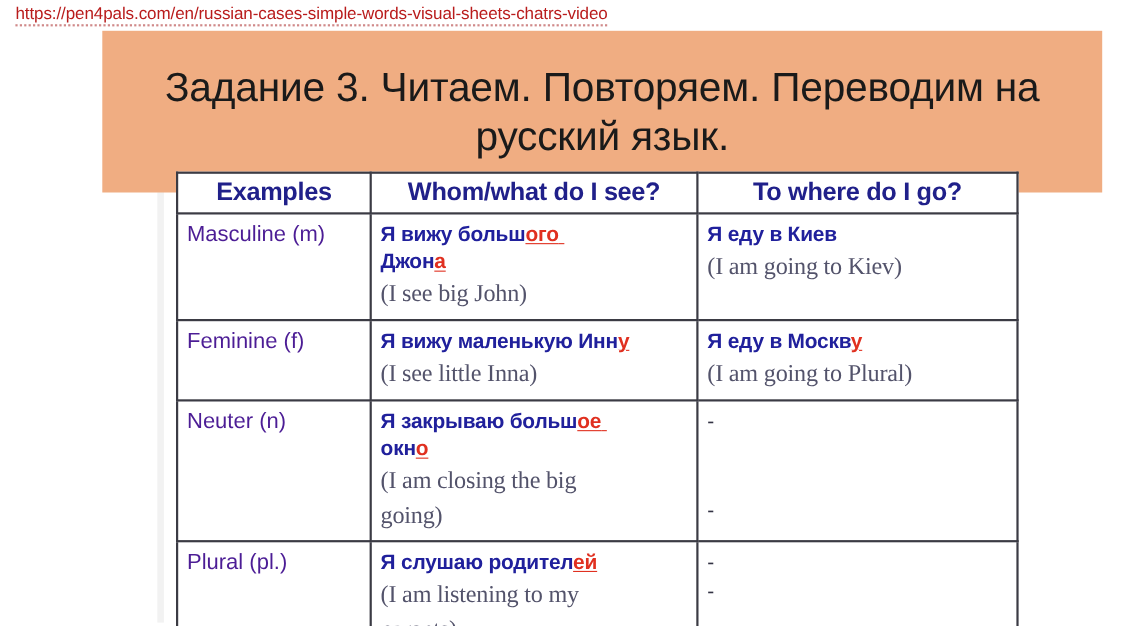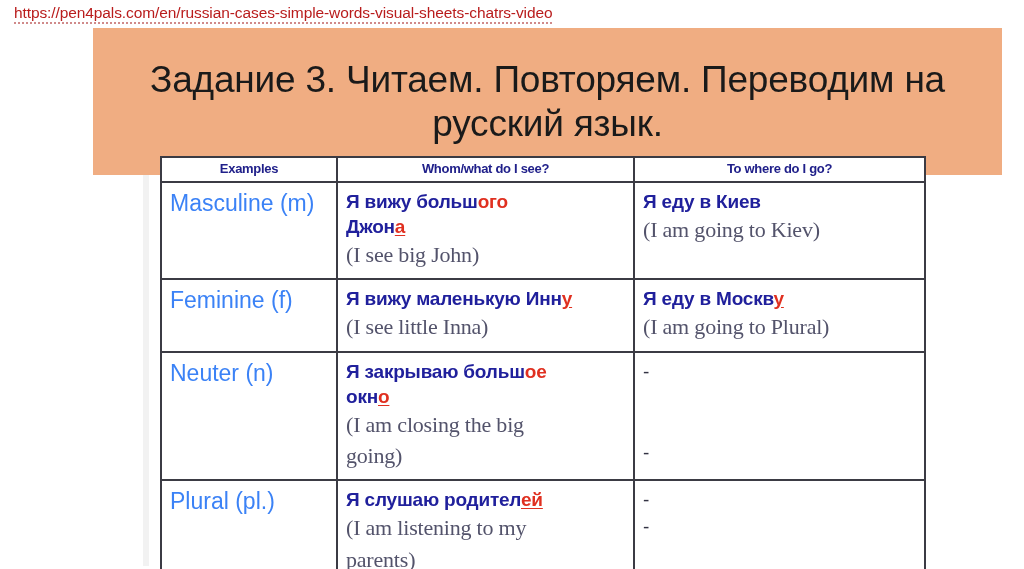--- a/index.html
+++ b/index.html
@@ -85,60 +85,61 @@
   }
   #cases-table td, #cases-table th {
     border: 2px solid #3b3b44;
     vertical-align: top;
     padding: 0;
     background: #ffffff;
   }
   #cases-table thead th {
     text-align: center;
     font-family: "Liberation Sans", "DejaVu Sans", sans-serif;
-    font-size: 13px;
+    font-size: 23px;
     font-weight: bold;
     color: #20208a;
     padding: 3px 2px 5px 2px;
     letter-spacing: -0.3px;
     white-space: nowrap;
   }
 
   .col-examples { width: 176px; }
   .col-whom     { width: 297px; }
   .col-where    { width: 291px; }
 
   .cell-pad {
     padding: 6px 6px 8px 8px;
   }
 
   .gender-label {
     font-family: "Liberation Sans", "DejaVu Sans", sans-serif;
-    font-size: 23px;
-    color: #3b82f6;
+    font-size: 20px;
+    color: #4c1d95;
     line-height: 1.25;
     white-space: nowrap;
   }
 
   .ru {
     font-family: "Liberation Sans", "DejaVu Sans", sans-serif;
     font-size: 19px;
     font-weight: bold;
     color: #20209c;
     line-height: 1.32;
     letter-spacing: -0.2px;
   }
   .ru .ending {
     color: #e03020;
     text-decoration: underline;
     text-decoration-color: #e03020;
     text-underline-offset: 2px;
   }
   .ru .ending-pad {
     color: #e03020;
+    text-decoration: underline;
     text-decoration-color: #e03020;
     text-underline-offset: 2px;
   }
 
   .en {
     font-family: "Liberation Serif", "DejaVu Serif", serif;
     font-size: 22px;
     color: #53536b;
     line-height: 1.42;
     letter-spacing: -0.2px;

